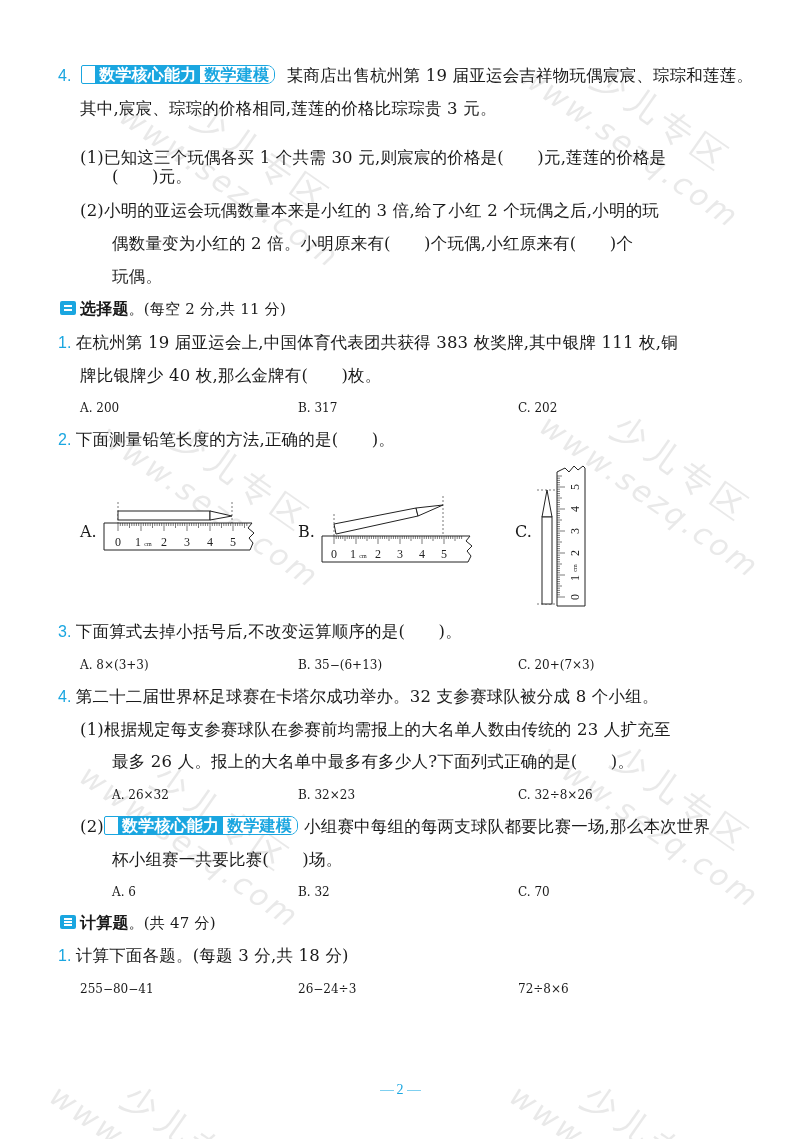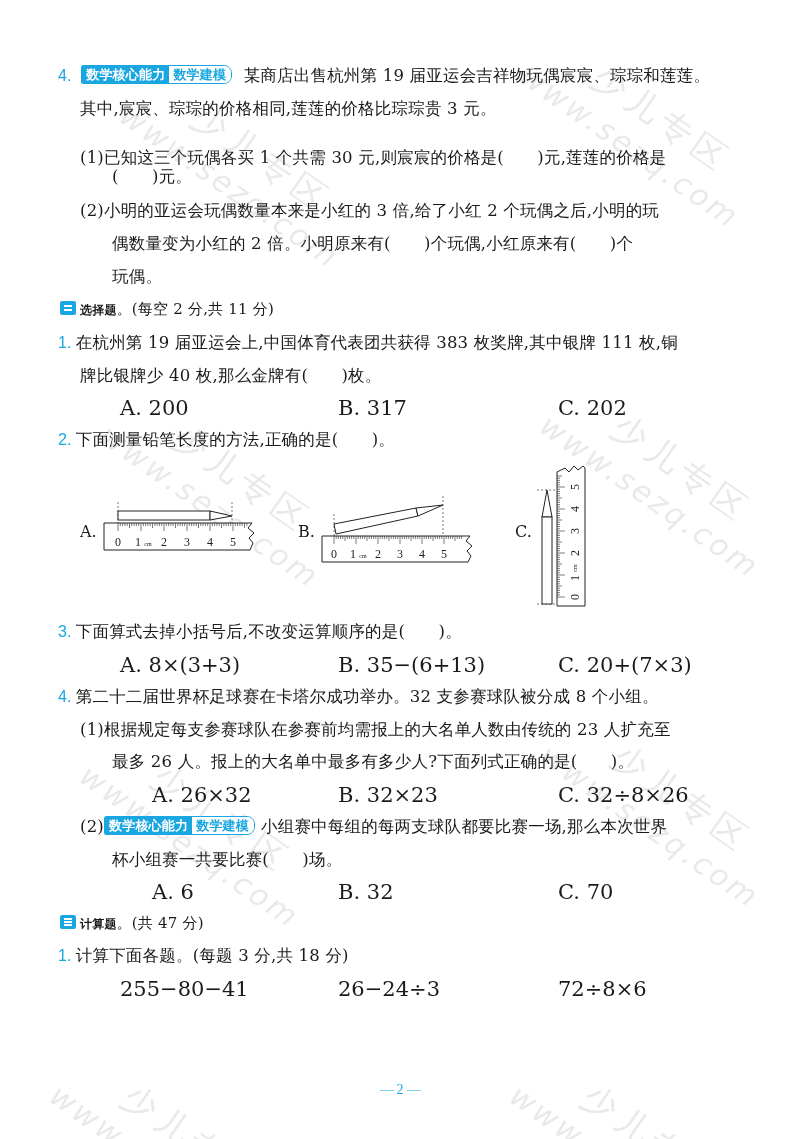--- a/index.html
+++ b/index.html
@@ -6,34 +6,34 @@
     body {
       width: 800px; height: 1139px; position: relative; overflow: hidden;
       background: #ffffff; color: #1a1a1a;
       font-family: "DejaVu Serif", "Liberation Serif", serif;
       font-size: 16px;
     }
     .line { position: absolute; white-space: nowrap; line-height: 24px; font-size: 16.5px; letter-spacing: 0.2px; }
     .qnum { color: #1aa6e0; font-family: "Liberation Sans", sans-serif; font-size: 16px; margin-right: 4px; }
     .tag {
       display: inline-block; vertical-align: middle; height: 17px; line-height: 17px;
-      font-family: "DejaVu Sans", sans-serif; font-size: 13px; font-weight: bold;
+      font-family: "DejaVu Sans", sans-serif; font-size: 16px; font-weight: bold;
       border: 1px solid #1aa6e0; border-radius: 2px 8px 8px 2px; overflow: hidden; margin-right: 6px;
-      position: relative; top: -2px;
+      position: relative; top: -2px; padding-left: 13px;
     }
     .tag .t1 { background: #1aa6e0; color: #fff; padding: 0 4px; display: inline-block; }
     .tag .t2 { color: #1aa6e0; background: #fff; padding: 0 5px 0 4px; display: inline-block; }
     .sec-icon {
       display: inline-block; width: 16px; height: 14px; border: 2px solid #1aa6e0; background: #1aa6e0;
       border-radius: 2px; vertical-align: middle; position: relative; top: -2px; margin-right: 4px; box-sizing: border-box;
     }
     .sec-icon .bar { position: absolute; left: 2px; right: 2px; height: 2px; background: #fff; }
-    .sec-title { font-family: "DejaVu Sans", sans-serif; font-weight: bold; font-size: 12px; }
+    .sec-title { font-family: "DejaVu Sans", sans-serif; font-weight: bold; font-size: 16px; }
     .sec-note { font-size: 15px; }
-    .opt { position: absolute; white-space: nowrap; font-size: 21px; line-height: 24px; margin-left: 40px; }
+    .opt { position: absolute; white-space: nowrap; font-size: 12px; line-height: 24px; }
     .figure { position: absolute; }
     .fig-label { position: absolute; font-size: 16px; }
     .watermark {
       position: absolute; color: #d8d8d8; font-family: "DejaVu Sans", sans-serif; opacity: 0.55;
       transform: rotate(35deg); transform-origin: left top; pointer-events: none; white-space: nowrap;
     }
     .watermark .w1 { font-size: 34px; display: block; margin-left: 60px; letter-spacing: 6px; }
     .watermark .w2 { font-size: 30px; display: block; letter-spacing: 3px; font-style: italic; }
     .page-num {
       position: absolute; left: 0; right: 0; top: 1082px; text-align: center; color: #1aa6e0;

